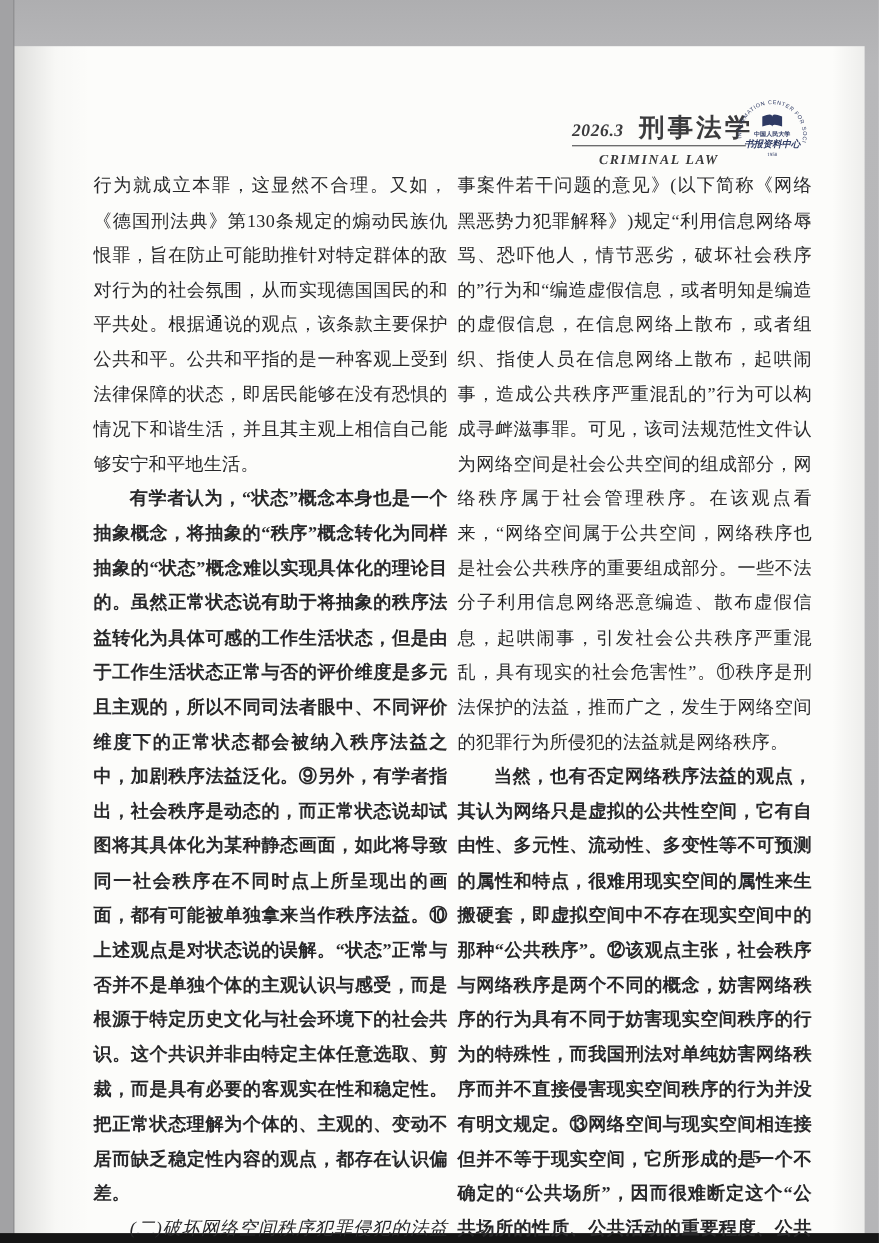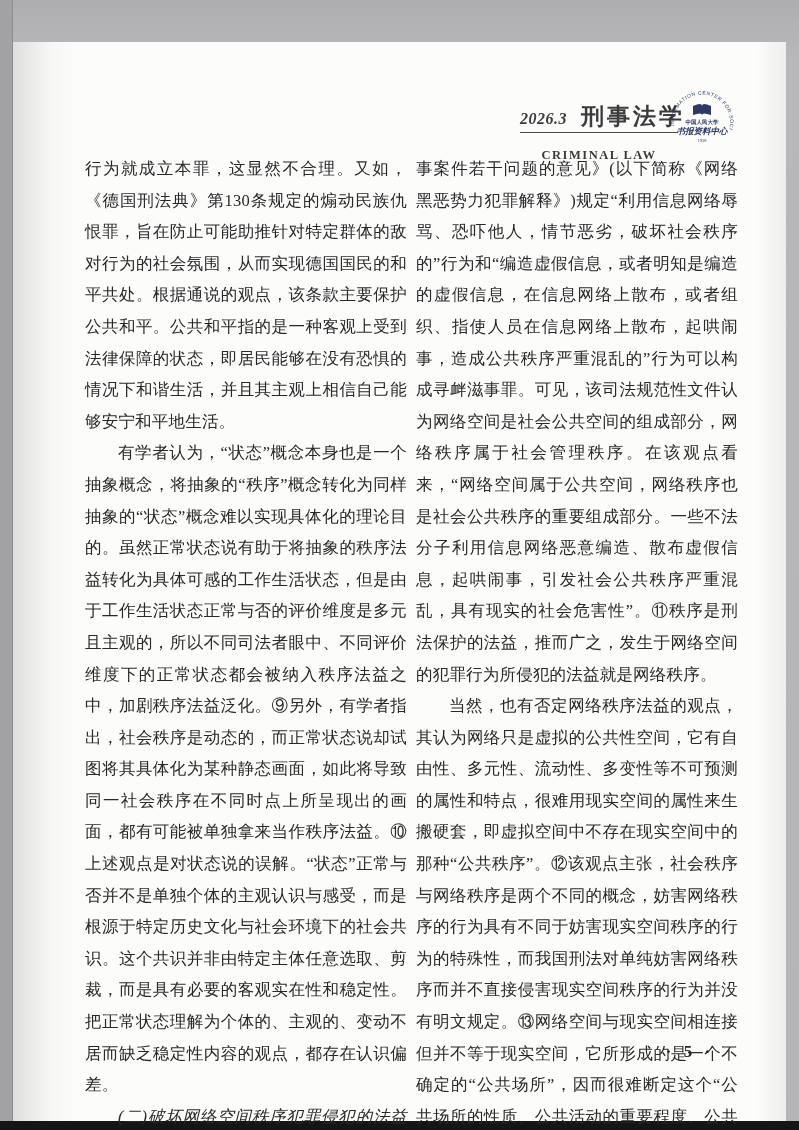--- a/index.html
+++ b/index.html
@@ -40,40 +40,40 @@
     display:flex;align-items:baseline;justify-content:flex-start;
     border-bottom:1.5px solid #4a4a4c;padding-bottom:0;
   }
   .issue{
     font-style:italic;font-weight:bold;font-size:16px;letter-spacing:0.5px;
   }
   .journal-cn{
     font-weight:bold;font-size:23px;letter-spacing:3px;margin-left:14px;white-space:nowrap;
   }
   .journal-en{
-    text-align:center;font-weight:bold;font-size:12.5px;
-    letter-spacing:1.5px;margin-top:15px;
+    text-align:center;font-style:italic;font-weight:bold;font-size:12.5px;
+    letter-spacing:1.5px;margin-top:5px;
   }
   .seal{position:absolute;left:666px;top:86px;}
   
   .columns{
     position:absolute;left:85px;top:153px;width:653px;
     display:flex;gap:9px;
     color:#28282a;
   }
   .col{width:322px;}
   .col p{
     margin:0;
     font-size:16.5px;
     line-height:31.6px;
     text-align:justify;
     letter-spacing:0.2px;
     word-break:break-all;
   }
-  .col p.indent{text-indent:2em;}
+  .col p.indent{text-indent:2em;font-weight:bold;}
   .col p.heading{text-indent:2em;font-style:italic;font-weight:500;}
   .page-number{
     position:absolute;left:655px;top:1042px;width:70px;
     font-size:17px;font-weight:bold;color:#2a2a2c;letter-spacing:4px;
     text-align:center;
   }
 </style>
 </head>
 <body>
 

